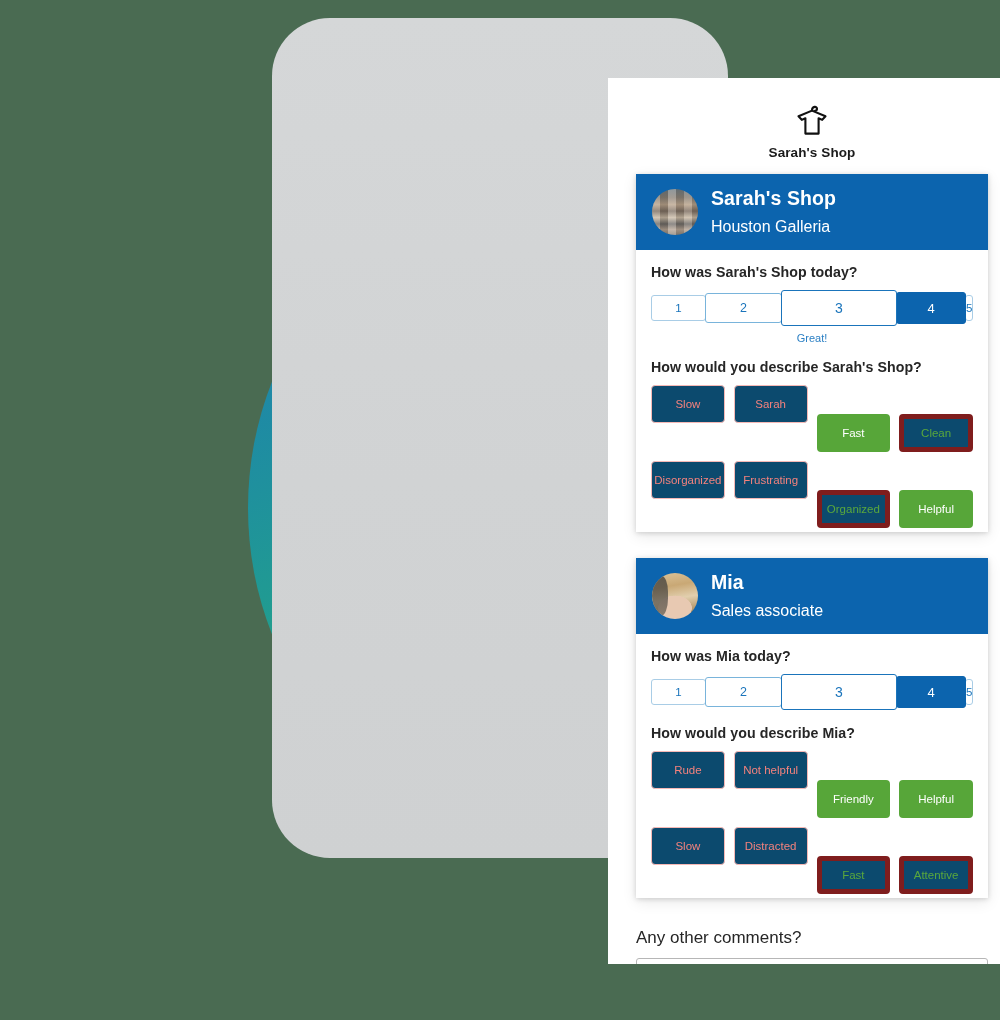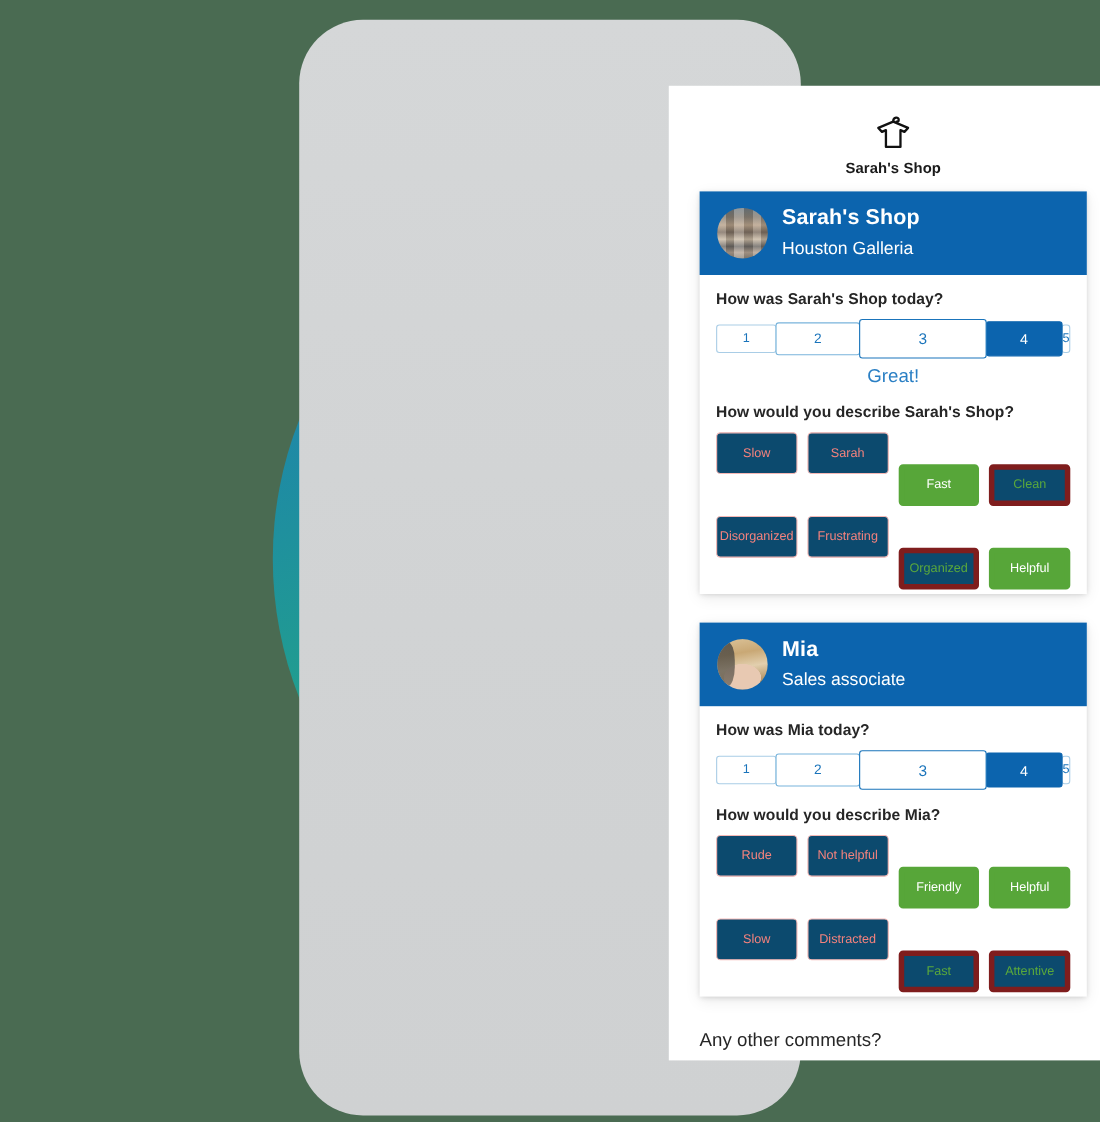--- a/index.html
+++ b/index.html
@@ -23,21 +23,21 @@
     left:768px;top:545px;width:250px;height:250px;border-radius:50%;
     background:#ffffff;
   }
   #blob-blue{
     left:742px;top:800px;width:82px;height:92px;border-radius:50%;
     background:linear-gradient(105deg,#bcd7e4 0%,#63a9cf 42%,#1274bd 100%);
   }
 
   
   #phone{
-    position:absolute;left:272px;top:18px;width:456px;height:996px;
+    position:absolute;left:272px;top:18px;width:456px;height:840px;
     background:linear-gradient(180deg,#d5d7d8 0%,#d1d3d4 55%,#cfd1d2 100%);
     border-radius:58px;
   }
   #screen{
     position:absolute;left:336px;top:60px;width:408px;height:886px;
     background:#ffffff;overflow:hidden;
   }
 
   
   #brand{padding:22px 0 14px;text-align:center;background:#fff;}
@@ -104,21 +104,21 @@
   .seg.s1{flex:0 0 55px;height:26px;border:1px solid #a9cde6;border-radius:3px;}
   .seg.s2{flex:0 0 77px;height:30px;border:1px solid #79b4db;border-radius:3px;
           margin-left:-1px;z-index:2;font-size:12.5px;}
   .seg.s3{flex:0 0 116px;height:36px;border:1.6px solid #1a74bb;border-radius:3px;
           margin-left:-1px;z-index:4;font-size:14px;font-weight:400;}
   .seg.s4{flex:0 0 70px;height:32px;border:1.6px solid #0c64ae;border-radius:3px;
           margin-left:-1px;z-index:3;background:#0c64ae;color:#fff;font-size:13px;}
   .seg.s5{flex:1 1 auto;height:26px;border:1px solid #a9cde6;border-radius:3px;
           margin-left:-1px;z-index:1;}
   .scale-note{
-    text-align:center;color:#2a7fc4;font-size:17px;margin-top:6px;
+    text-align:center;color:#2a7fc4;font-size:11px;margin-top:6px;
   }
 
   
   .tags{display:grid;grid-template-columns:repeat(4,1fr);gap:9px;margin:0 2px;}
   .tag{
     height:38px;display:flex;align-items:center;justify-content:center;
     border-radius:4px;font-size:11.5px;box-sizing:border-box;text-align:center;
     background:#0c4a6e;padding:0 2px;
   }
   .tag.neg{border:1px solid #f6b8b5;color:#f4827d;}

